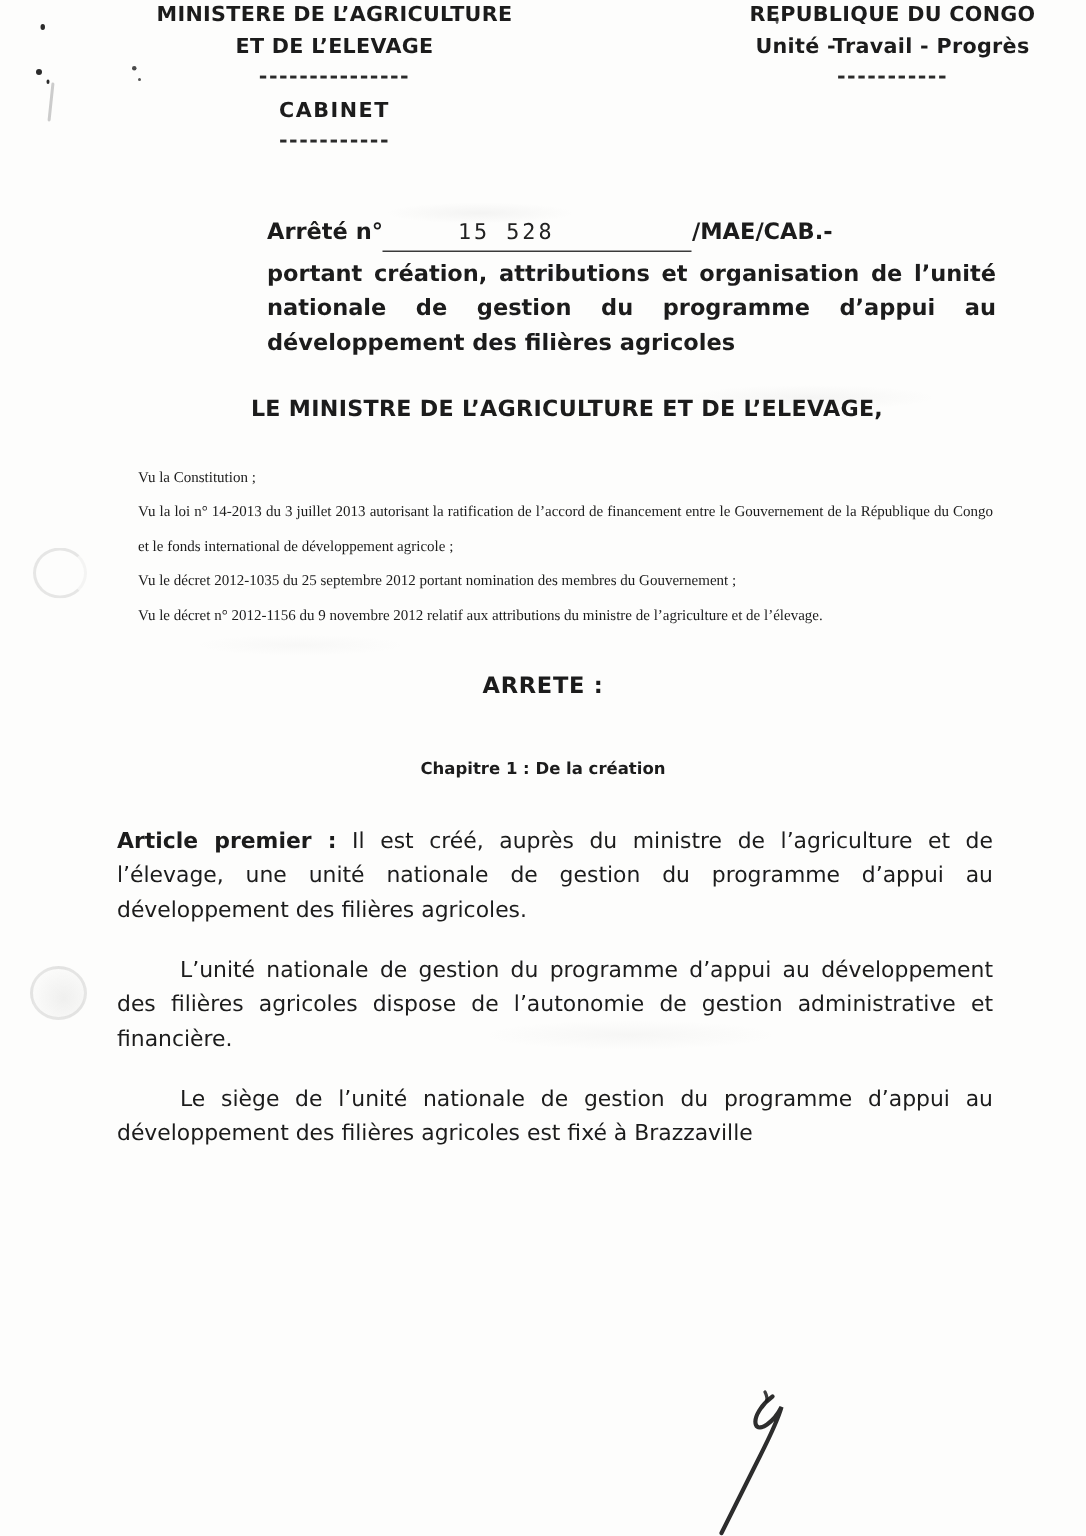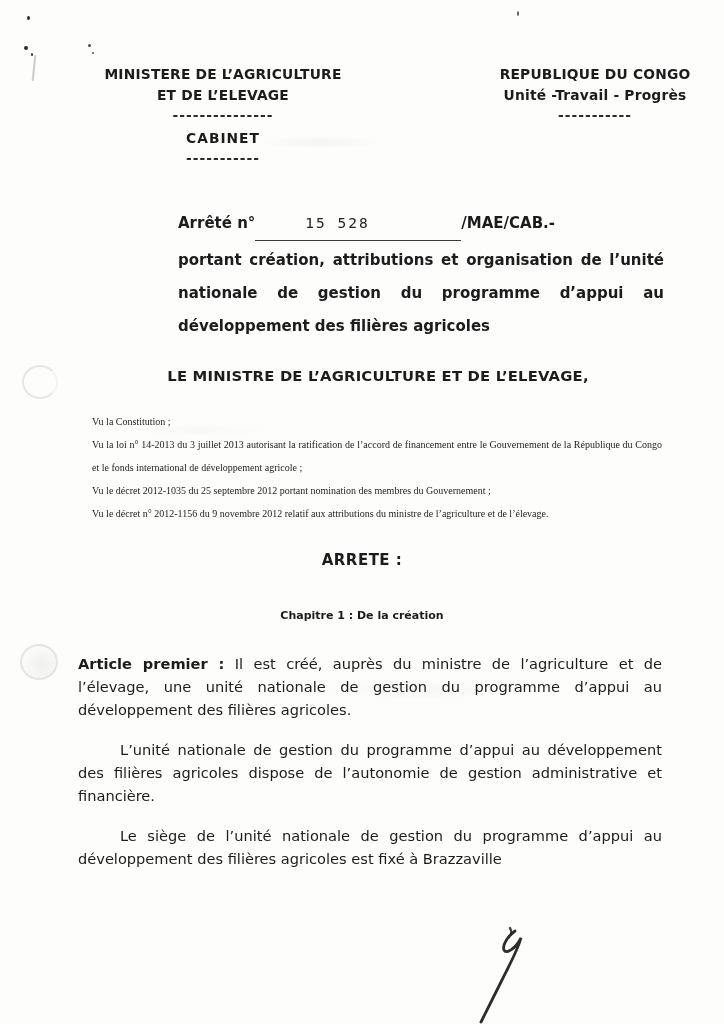--- a/index.html
+++ b/index.html
@@ -12,27 +12,27 @@
     font-family:"DejaVu Sans","Liberation Sans",sans-serif;
     color:#1c1c1c;
     
     background-image:
       radial-gradient(ellipse 90px 10px at 320px 142px, rgba(120,120,120,0.07), transparent 70%),
       radial-gradient(ellipse 120px 12px at 540px 265px, rgba(120,120,120,0.06), transparent 70%),
       radial-gradient(ellipse 140px 14px at 420px 690px, rgba(120,120,120,0.05), transparent 70%),
       radial-gradient(ellipse 100px 10px at 200px 430px, rgba(120,120,120,0.04), transparent 70%);
   }
   
-  .letterhead{display:flex;padding-top:64px;font-weight:700;font-size:13.8px;line-height:21px;letter-spacing:.2px;}
+  .letterhead{display:flex;font-weight:700;font-size:13.8px;line-height:21px;letter-spacing:.2px;}
   .lh-left{margin-left:104px;width:238px;text-align:center;}
   .lh-right{margin-left:auto;margin-right:26px;width:206px;text-align:center;}
   .dashes{font-weight:700;letter-spacing:1px;color:#2a2a2a;line-height:18px;}
   .cabinet{margin-top:4px;letter-spacing:1px;}
   
-  .subject{margin:40px 60px 0 178px;font-weight:700;font-size:15px;line-height:33px;}
+  .subject{margin:40px 60px 0 178px;font-weight:700;font-size:15px;line-height:23px;}
   .arrete-line{white-space:nowrap;margin-bottom:3px;}
   .num-field{
     display:inline-block;width:206px;
     border-bottom:1.6px solid #3a3a3a;
     text-align:left;padding-left:50px;box-sizing:border-box;
     font-family:"DejaVu Sans Mono","Liberation Mono",monospace;
     font-weight:400;font-size:14.5px;letter-spacing:2px;color:#222;
     vertical-align:baseline;
   }
   .decree-subject{text-align:justify;}

